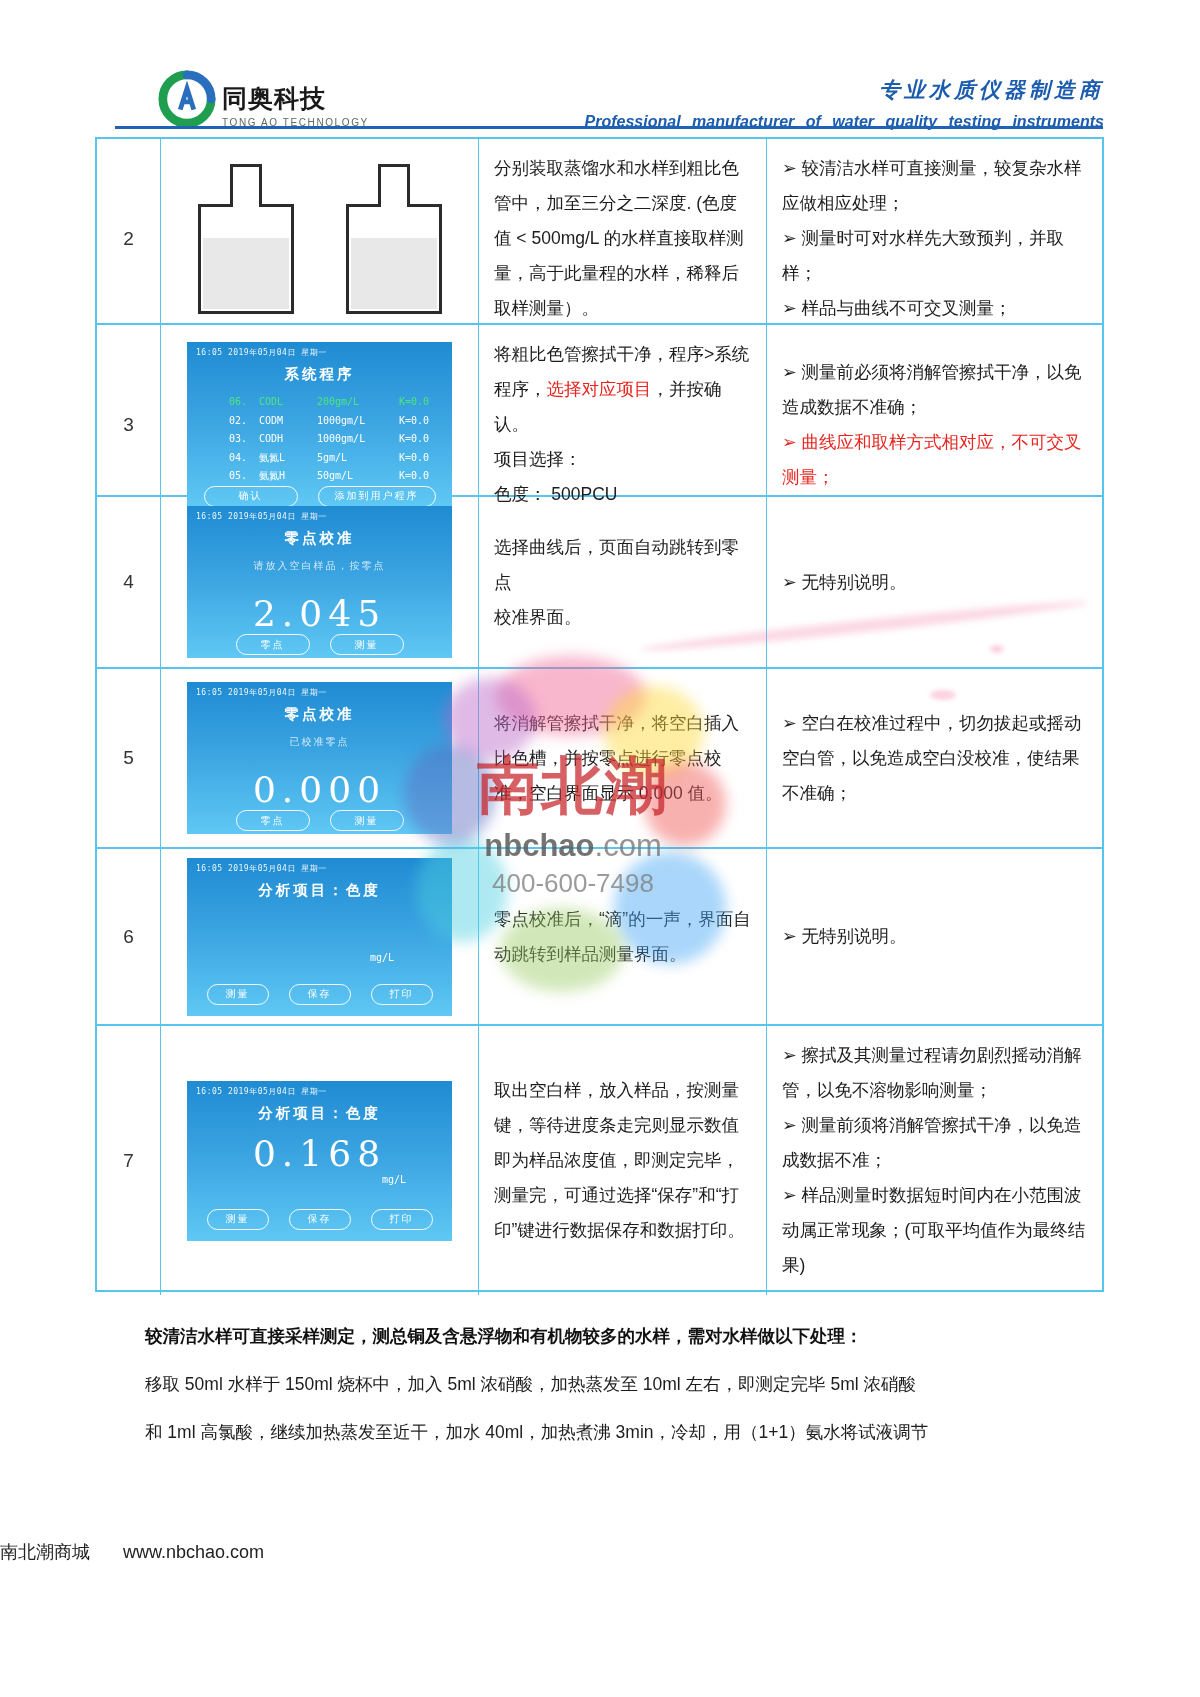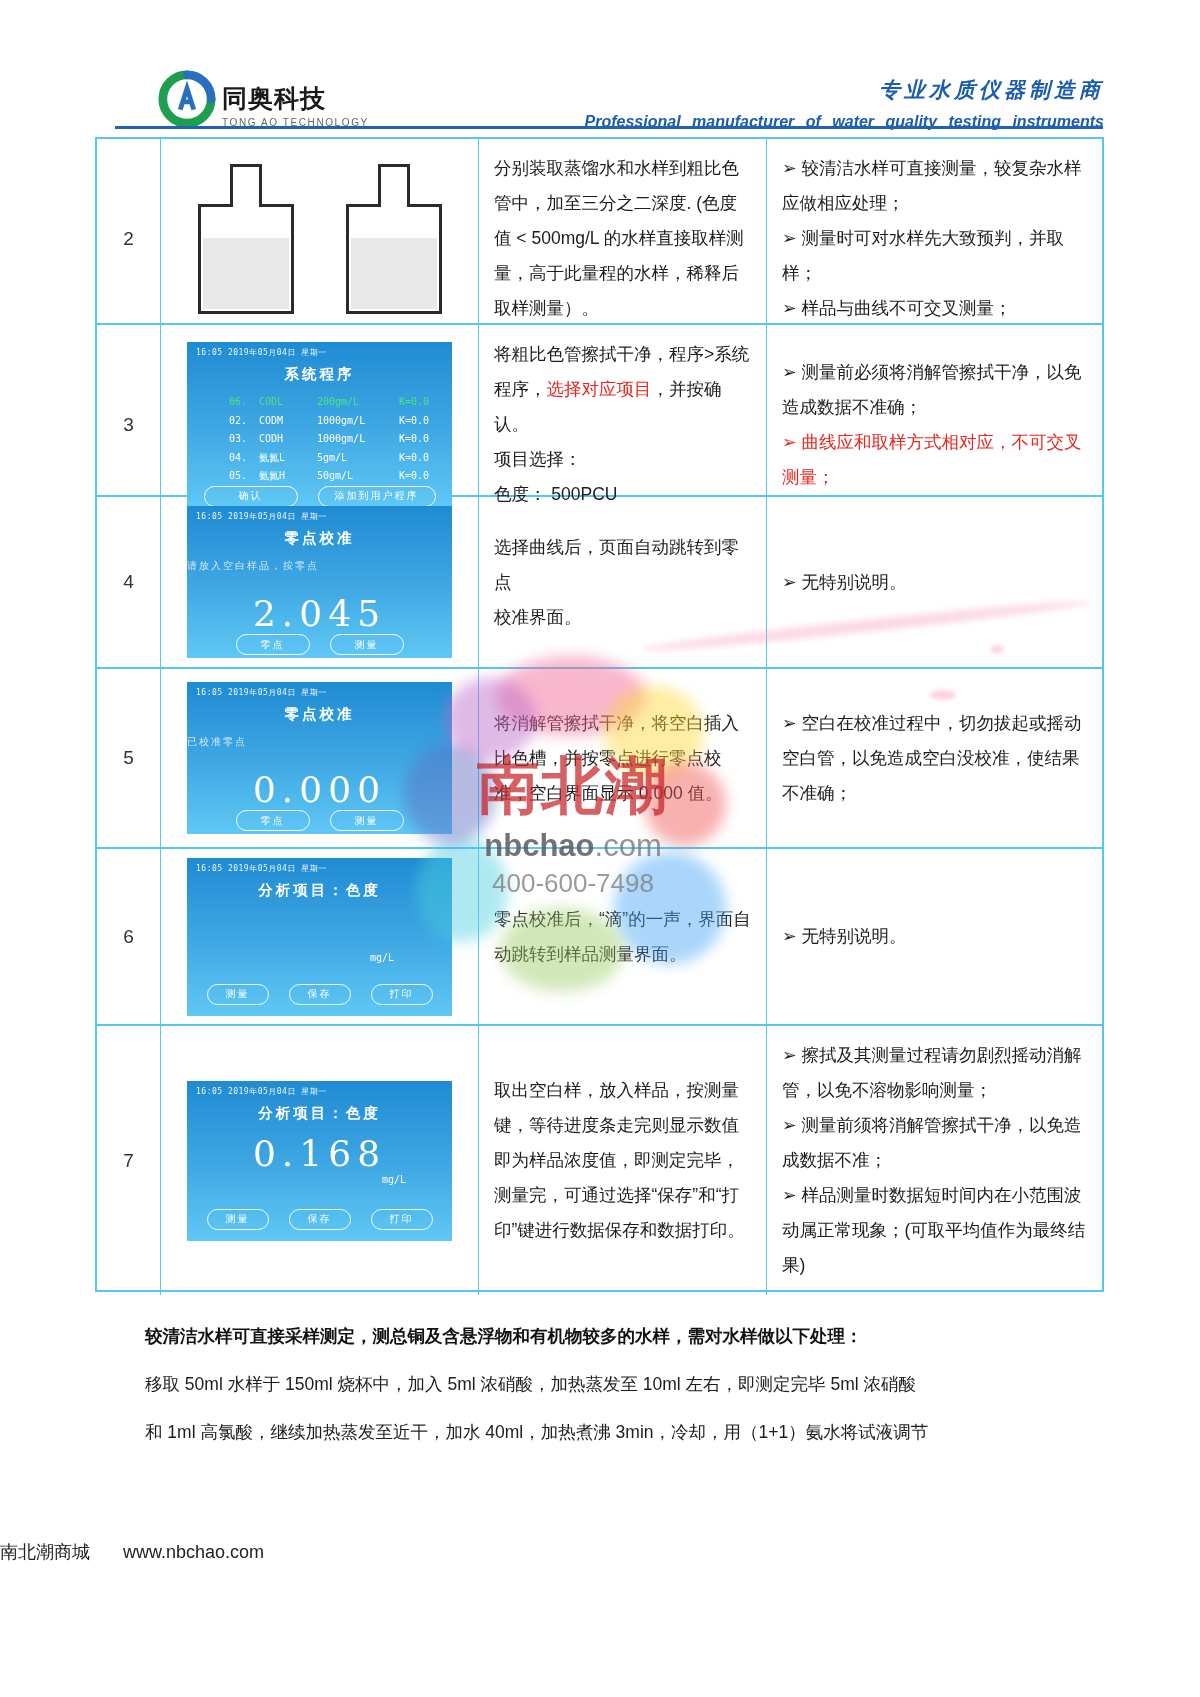--- a/index.html
+++ b/index.html
@@ -40,21 +40,21 @@
   .bottle .liquid { position:absolute; left:2px; right:2px; bottom:2px; height:68%; background:#e8e8e8; }
 
   
   .screen { width:265px; color:#fff; position:relative; display:flex; flex-direction:column;
             background:linear-gradient(180deg,#1f8bd2 0%,#3aa3e1 45%,#5fc8f4 100%); }
   .scr-status { font-size:8px; padding:5px 0 0 9px; opacity:.92; font-family:"DejaVu Sans Mono", monospace; letter-spacing:.5px; }
   .scr-title { text-align:center; font-size:14.5px; font-weight:bold; letter-spacing:3px; margin-top:7px; font-family:"DejaVu Serif", serif; }
   .scr-list { margin:9px 0 0 42px; font-family:"DejaVu Sans Mono", monospace; font-size:10px; }
   .scr-item { display:grid; grid-template-columns:30px 58px 82px auto; line-height:1.85; white-space:nowrap; }
   .scr-item.green { color:#4fe57d; }
-  .scr-sub { font-size:10px; color:rgba(255,255,255,.78); margin-top:11px; letter-spacing:2px; }
+  .scr-sub { text-align:center; font-size:10px; color:rgba(255,255,255,.78); margin-top:11px; letter-spacing:2px; }
   .scr-val { text-align:center; font-size:36px; letter-spacing:6px; margin-top:20px; font-family:"DejaVu Serif", serif; }
   .scr-unit { text-align:right; padding-right:58px; font-size:10px; font-family:"DejaVu Sans Mono", monospace; }
   .scr-btns { margin-top:auto; display:flex; justify-content:center; gap:20px; padding-bottom:11px; }
   .pill { display:inline-block; border:1px solid rgba(255,255,255,.95); border-radius:12px; font-size:10px;
           padding:2.5px 16px; letter-spacing:2px; white-space:nowrap; color:#fff; }
   .scr3 { height:165px; } .scr4 { height:152px; } .scr5 { height:152px; }
   .scr6 { height:158px; } .scr7 { height:160px; }
   .scr6 .scr-unit { margin-top:52px; }
   .scr7 .scr-unit { padding-right:46px; margin-top:0; }
 

